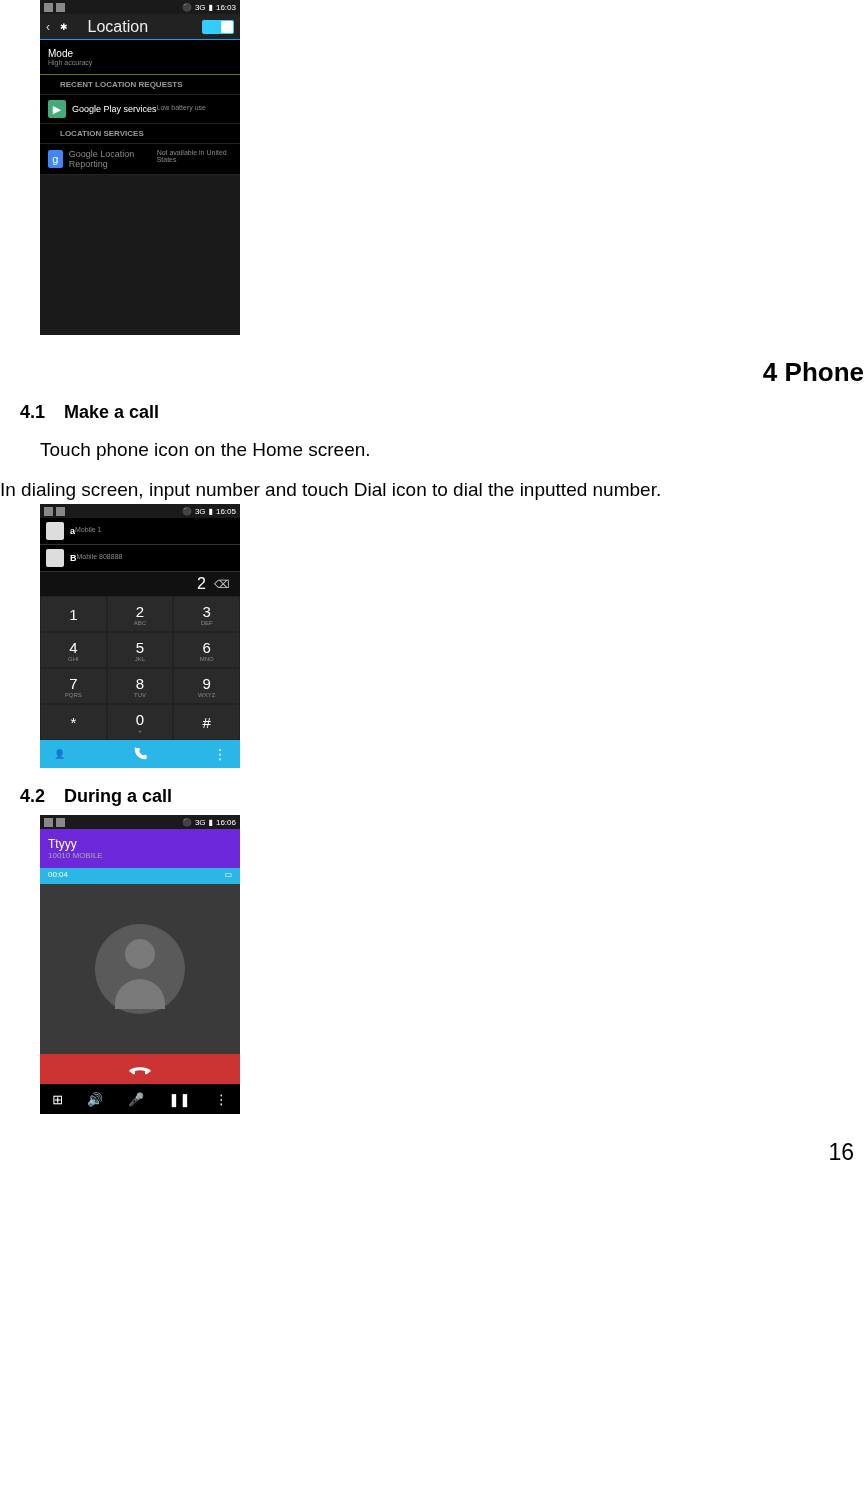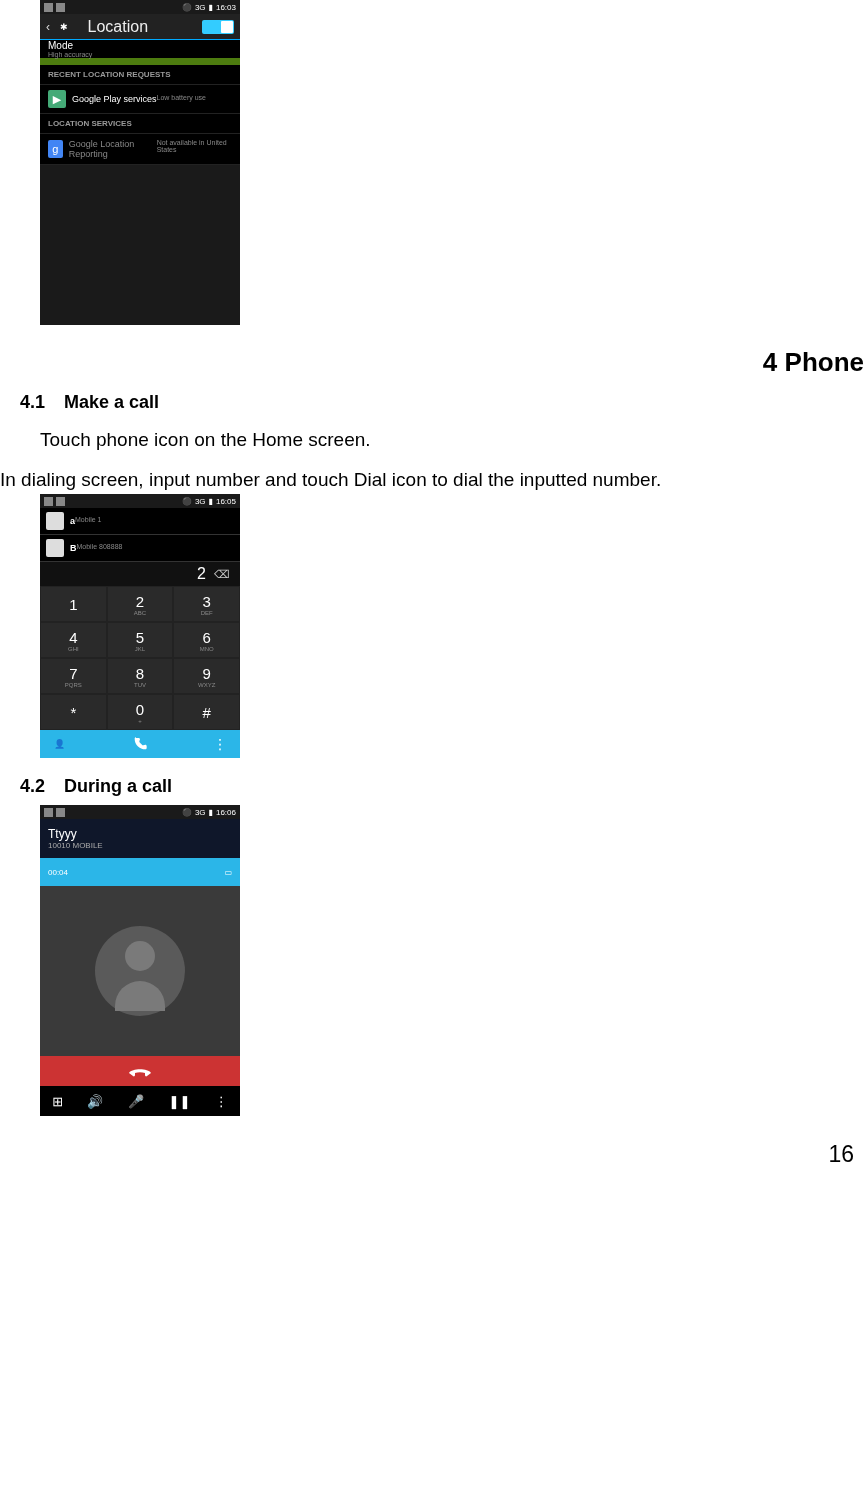--- a/index.html
+++ b/index.html
@@ -12,22 +12,22 @@
 .sb-left{display:flex;gap:3px}
 .sb-right{display:flex;gap:3px;align-items:center}
 .sq{width:9px;height:9px;background:#888}
 
 
 .loc-header{height:26px;background:#222;display:flex;align-items:center;padding:0 6px;border-bottom:1px solid #0af}
 .back{width:14px;height:14px;font-size:12px;color:#ddd}
 .loc-title{flex:1;color:#eee;font-size:16px;margin-left:20px}
 .toggle{width:32px;height:14px;background:#3cf;border-radius:2px;display:flex;align-items:center;justify-content:flex-end;padding:1px}
 .toggle-knob{width:12px;height:12px;background:#fff;border-radius:1px}
-.sect{padding:0 8px;color:#ccc;border-bottom:7px solid #4d7c0f}
-.sect-head{font-size:8px;color:#999;font-weight:bold;padding:5px 8px;border-bottom:1px solid #222}
+.sect{padding:8px 8px;color:#ccc;border-bottom:1px solid #4d7c0f}
+.sect-head{font-size:8px;color:#999;font-weight:bold;padding:5px 20px;border-bottom:1px solid #222}
 .row{display:flex;align-items:center;padding:5px 8px;border-bottom:1px solid #222;gap:6px}
 .row-ic{width:18px;height:18px;background:#4a7;border-radius:2px;display:flex;align-items:center;justify-content:center;font-size:11px}
 .row-ic.g{background:#4285f4;color:#fff}
 .row-txt{display:flex;flex-direction:row}
 .row-sub{font-size:7px;color:#888}
 .loc-body{height:160px;background:#1a1a1a}
 .contact-row{display:flex;align-items:center;padding:4px 6px;gap:6px;border-bottom:1px solid #333}
 .avatar{width:18px;height:18px;background:#ddd;border-radius:2px}
 .cname{font-size:9px;color:#fff;font-weight:bold}
 .csub{font-size:7px;color:#888}
@@ -36,24 +36,24 @@
 .keypad{display:grid;grid-template-columns:repeat(3,1fr);background:#2a2a2a}
 .key{height:36px;display:flex;flex-direction:column;align-items:center;justify-content:center;border:1px solid #222;color:#fff;font-size:15px}
 .key-sub{font-size:6px;color:#888}
 .dial-bottom{height:28px;background:#2bb6e8;display:flex}
 .db-left{width:40px;display:flex;align-items:center;justify-content:center}
 .db-mid{flex:1;display:flex;align-items:center;justify-content:center}
 .db-right{width:40px;display:flex;align-items:center;justify-content:center;color:#fff;font-size:14px}
 .phone-ic{width:22px;height:16px}
 
 
-.call-info{padding:8px;background:#0f172a}
+.call-info{padding:8px;background:#6d28d9}
 .call-name{font-size:12px;color:#fff}
 .call-num{font-size:8px;color:#aaa}
-.call-timer{height:28px;background:#2bb6e8;font-size:8px;color:#fff;padding:2px 8px;display:flex;justify-content:space-between;align-items:center}
+.call-timer{height:16px;background:#2bb6e8;font-size:8px;color:#fff;padding:2px 8px;display:flex;justify-content:space-between;}
 .call-avatar{height:170px;background:#3a3a3a;display:flex;align-items:center;justify-content:center}
 .av-circle{width:90px;height:90px;background:#5a5a5a;border-radius:50%;position:relative}
 .av-circle:before{content:"";width:30px;height:30px;background:#7a7a7a;border-radius:50%;position:absolute;top:15px;left:30px}
 .av-circle:after{content:"";width:50px;height:30px;background:#7a7a7a;border-radius:25px 25px 0 0;position:absolute;bottom:5px;left:20px}
 .call-end{height:30px;background:#c33;display:flex;align-items:center;justify-content:center}
 .call-btns{height:30px;background:#000;display:flex;justify-content:space-around;align-items:center;color:#fff;font-size:13px}
 
 
 h1{font-size:26px;font-weight:bold;text-align:right;margin:22px 0 14px 0}
 h2{font-size:18px;font-weight:bold;margin:10px 0 8px 20px}

